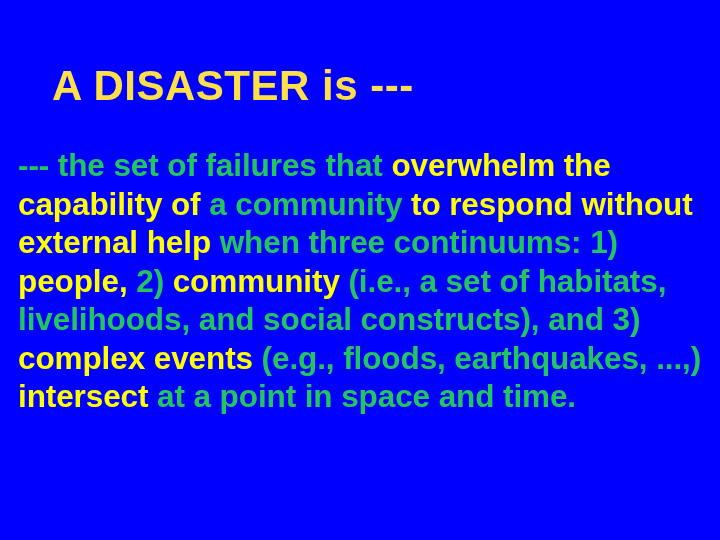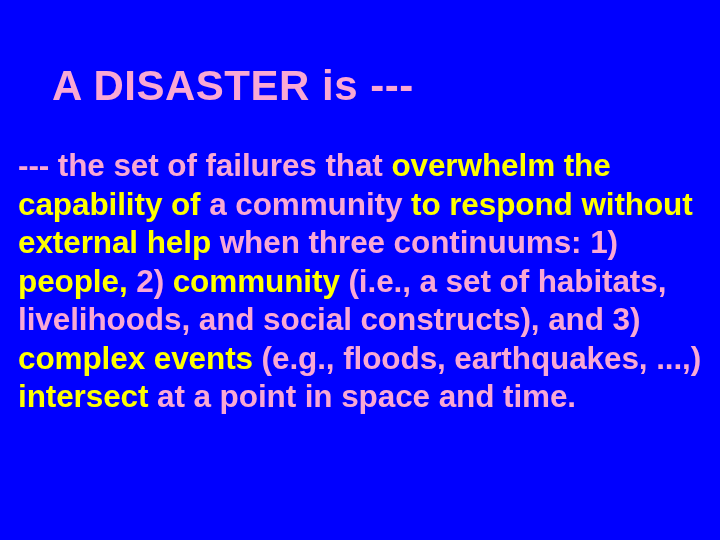--- a/index.html
+++ b/index.html
@@ -19,39 +19,39 @@
     height: 540px;
     background: #0000ff;
     box-sizing: border-box;
   }
   .slide-title {
     position: absolute;
     left: 52px;
     top: 64px;
     font-size: 42px;
     font-weight: bold;
-    color: #f9a8d4;
+    color: #fde047;
     letter-spacing: 0.5px;
     white-space: nowrap;
     line-height: 1.05;
   }
   .slide-body {
     position: absolute;
     left: 18px;
     top: 146px;
     width: 700px;
     font-size: 31.5px;
     font-weight: bold;
     color: #ffffff;
     line-height: 38.5px;
     letter-spacing: -0.1px;
     word-spacing: 0px;
   }
   .seg-yellow { color: #ffff00; }
-  .seg-white  { color: #f9a8d4; }
+  .seg-white  { color: #22c55e; }
 </style>
 </head>
 <body>
 
 <div class="slide">
 
   <div class="slide-title">A DISASTER is ---</div>
 
   <div class="slide-body">
     <span class="seg-white"> --- the set of failures that </span><span class="seg-yellow">overwhelm the capability of</span><span class="seg-white"> a community </span><span class="seg-yellow">to respond without external help</span><span class="seg-white">  when three continuums: 1)  </span><span class="seg-yellow">people,</span><span class="seg-white"> 2) </span><span class="seg-yellow">community</span><span class="seg-white"> (i.e., a set of  habitats, livelihoods, and social constructs),  and 3) </span><span class="seg-yellow">complex events</span><span class="seg-white"> (e.g., floods, earthquakes, ...,) </span><span class="seg-yellow">intersect</span><span class="seg-white"> at a point in space and time.</span>

